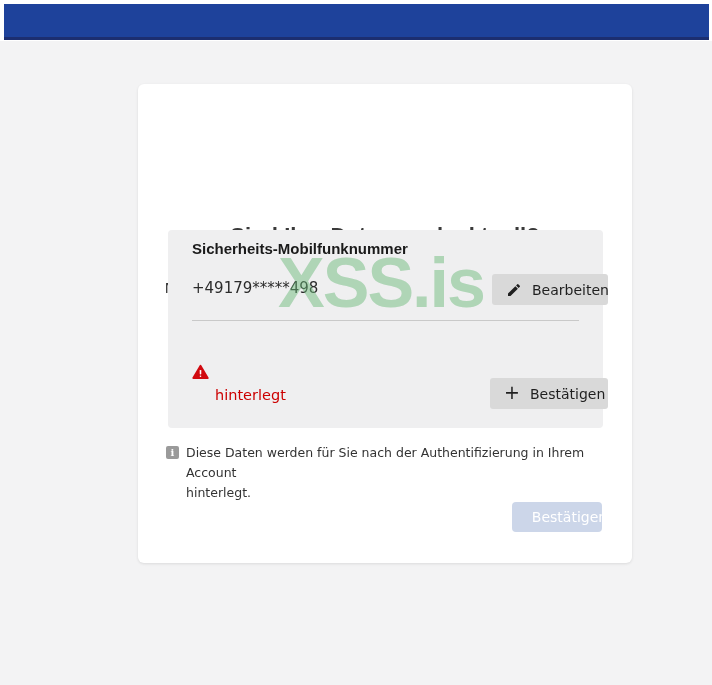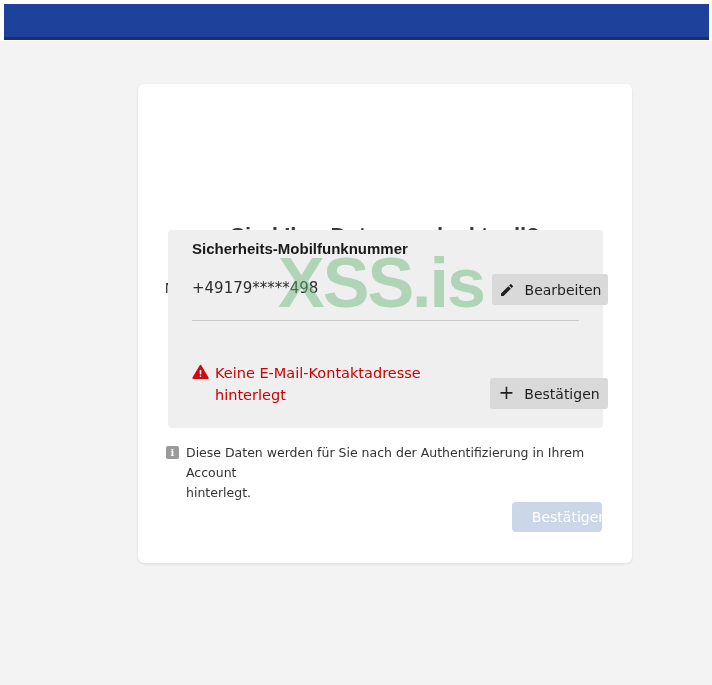--- a/index.html
+++ b/index.html
@@ -54,21 +54,21 @@
   .email-label{top:102px;}
   .warning-row{
     position:absolute;left:24px;top:132px;width:290px;
     display:flex;align-items:flex-start;gap:6px;
     color:#cc0000;font-size:14.5px;line-height:22px;
   }
   .warn-icon{flex:0 0 auto;margin-top:2px;}
   .gray-btn{
     position:absolute;height:31px;
     background:#d9d9d9;border:none;border-radius:3px;
-    display:flex;align-items:center;justify-content:center;gap:10px;
+    display:flex;align-items:center;gap:10px;
     font-family:"DejaVu Sans", sans-serif;
     font-size:14px;color:#1f1f1f;cursor:pointer;padding:0 14px;
     box-sizing:border-box;
   }
   .edit-btn{left:324px;top:44px;width:116px;}
   .add-btn{left:322px;top:148px;width:118px;}
   .plus-glyph{font-size:19px;font-weight:400;line-height:1;margin-top:-2px;}
   .info-row{
     position:absolute;left:28px;top:359px;width:440px;
     display:flex;gap:7px;align-items:flex-start;
@@ -131,21 +131,21 @@
 
     <div class="warning-row">
       <span class="warn-icon">
         <svg width="17" height="16" viewBox="0 0 24 22">
           <path fill="#d10a10" stroke="#d10a10" stroke-width="3" stroke-linejoin="round" d="M12 2.5 L22 19.5 L2 19.5 Z"></path>
           <rect x="10.9" y="8" width="2.2" height="6.5" rx="1" fill="#ffffff"></rect>
           <rect x="10.9" y="15.8" width="2.2" height="2.2" rx="1" fill="#ffffff"></rect>
         </svg>
       </span>
       <span>
-        <span>Keine E-Mail-Kontaktadresse</span><br>
+        <br>
         <span>hinterlegt</span>
       </span>
     </div>
 
     <button class="gray-btn add-btn">
       <span class="plus-glyph">+</span>
       <span>Bestätigen</span>
     </button>
 
   </section>

